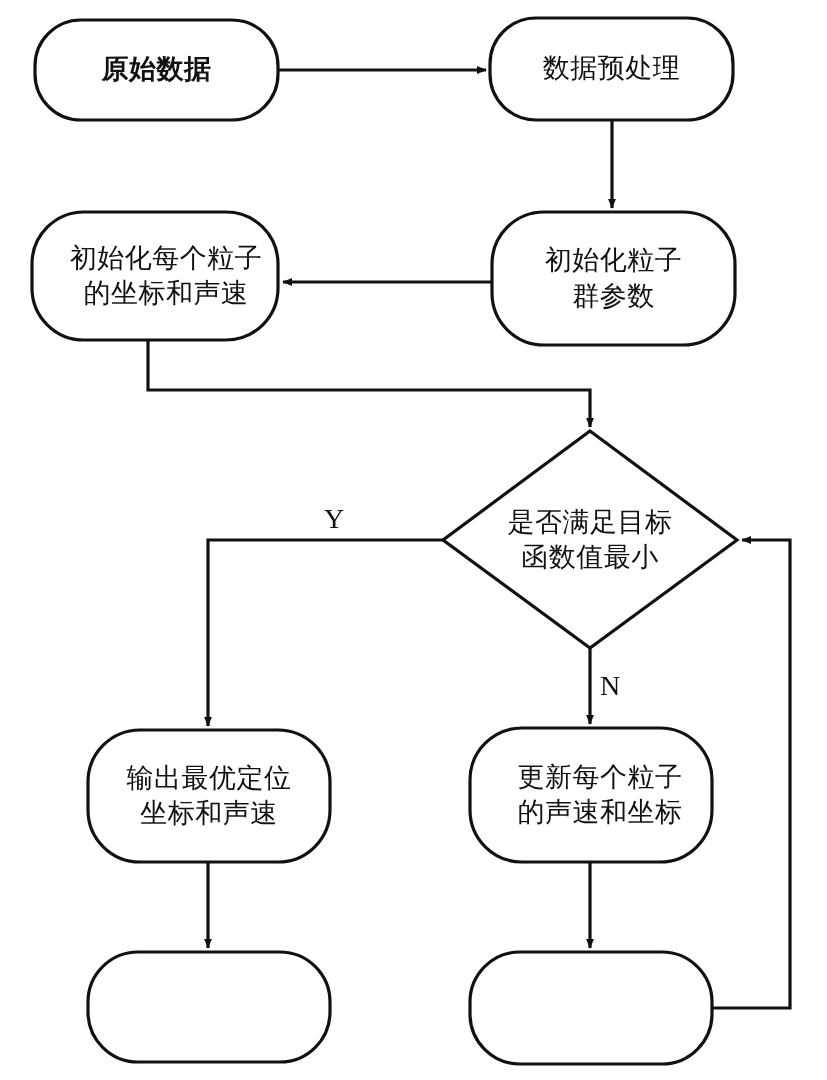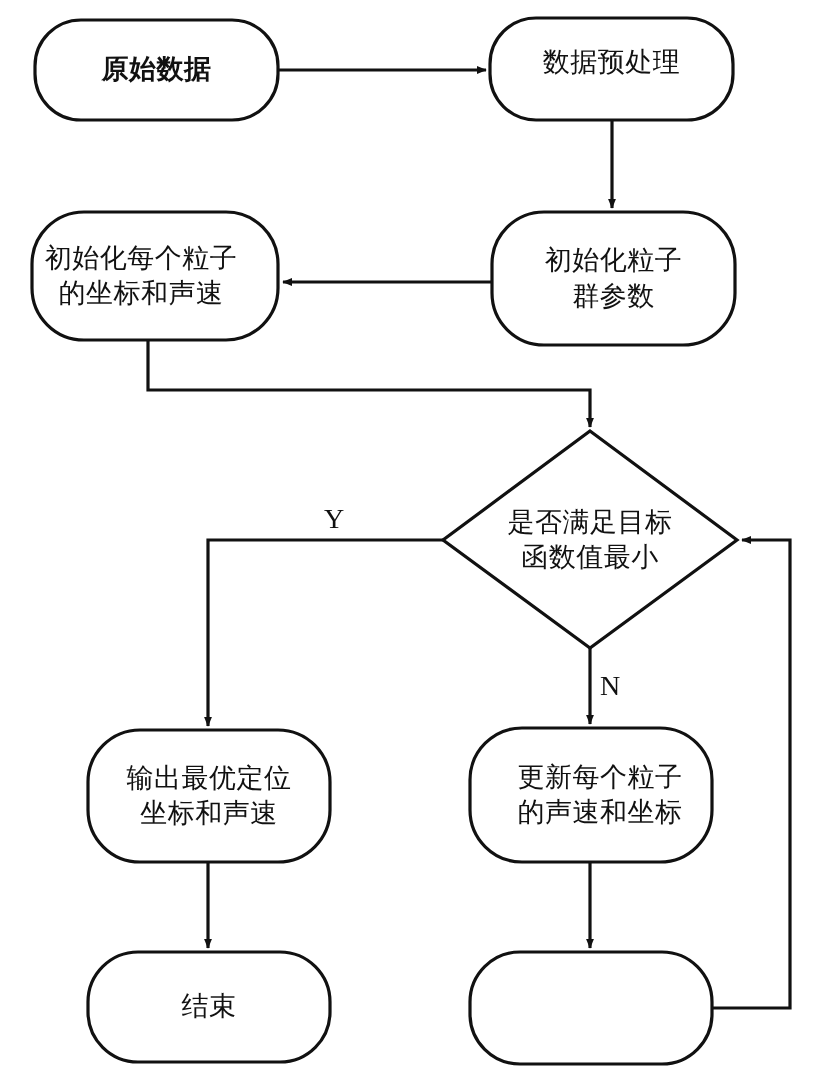--- a/index.html
+++ b/index.html
@@ -85,37 +85,36 @@
       <path d="M208,862 L208,948" marker-end="url(#arrowhead)"></path>
 
       <path d="M590,862 L590,948" marker-end="url(#arrowhead)"></path>
 
       <path d="M712,1008 L790,1008 L790,540 L742,540" marker-end="url(#arrowhead)"></path>
     </g>
   </svg>
 
   <div class="node-label" style="left:35px; top:20px; width:243px; height:100px;font-weight:bold;">原始数据</div>
 
-  <div class="node-label" style="left:490px; top:12px; width:243px; height:102px;text-align:center;">数据预处理</div>
+  <div class="node-label" style="left:490px; top:18px; width:243px; height:102px;text-align:center;">数据预处理</div>
 
-  <div class="node-label" style="left:8px; top:212px; width:266px; height:128px;font-family:Liberation Serif, serif;">初始化每个粒子
+  <div class="node-label" style="left:33px; top:212px; width:266px; height:128px;font-family:Liberation Serif, serif;">初始化每个粒子
 的坐标和声速</div>
 
   <div class="node-label" style="left:492px; top:212px; width:243px; height:133px;">初始化粒子
 群参数</div>
 
   <div class="node-label" style="left:460px; top:486px; width:260px; height:108px;">是否满足目标
 函数值最小</div>
 
   <div class="node-label" style="left:88px; top:730px; width:242px; height:132px;">输出最优定位
 坐标和声速</div>
 
   <div class="node-label" style="left:454px; top:728px; width:292px; height:134px;">更新每个粒子
 的声速和坐标</div>
 
-  <div class="node-label" style="left:88px; top:952px; width:242px; height:110px;">结束</div>
 
 
   <div class="edge-label" style="left:324px; top:505px;">Y</div>
 
   <div class="edge-label" style="left:600px; top:672px;">N</div>
 
 </div>
 
 </body></html>

